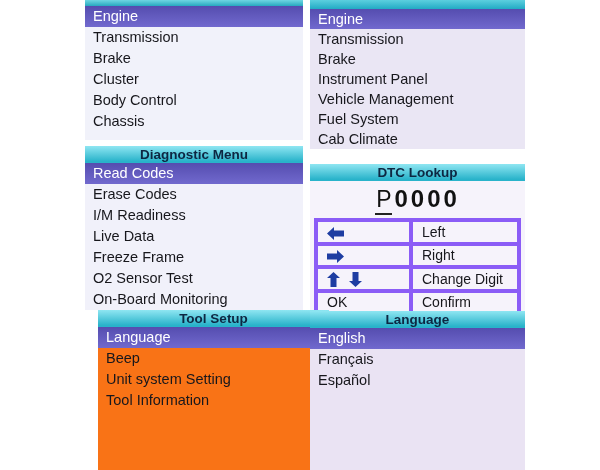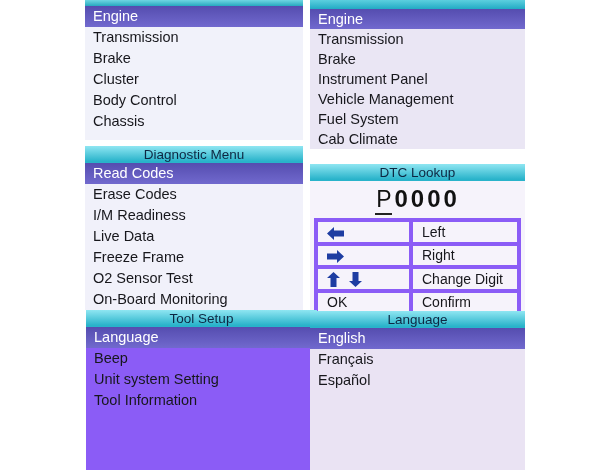--- a/index.html
+++ b/index.html
@@ -5,30 +5,30 @@
   html,body{margin:0;padding:0;background:#ffffff;}
   .canvas{
     position:relative;width:600px;height:470px;background:#ffffff;
     font-family:"Liberation Sans",sans-serif;overflow:hidden;
   }
   .panel{position:absolute;}
   #p-tl{left:85px;top:0;width:218px;height:140px;background:#f1f2fa;}
   #p-tr{left:310px;top:0;width:215px;height:149px;background:#eae6f4;}
   #p-ml{left:85px;top:146px;width:218px;height:164px;background:#f1f1fa;}
   #p-mr{left:310px;top:164px;width:215px;height:158px;background:#f6f3fb;}
-  #p-bl{left:86px;top:310px;width:231px;height:160px;background:#8b5cf6;}
+  #p-bl{left:98px;top:310px;width:231px;height:160px;background:#f97316;}
   #p-br{left:310px;top:311px;width:215px;height:159px;background:#eae3f3;}
 
   .sliver{width:100%;background:linear-gradient(180deg,#6fd6e2,#27a9bf);}
   .sliver-tl{height:6px;}
   .sliver-tr{height:9px;background:linear-gradient(180deg,#5ccfdf,#22aac4);}
 
   .hdr{
     height:17px;line-height:17px;text-align:center;
-    font-size:13.5px;font-weight:normal;color:#0d2742;
+    font-size:13.5px;font-weight:bold;color:#0d2742;
     background:linear-gradient(180deg,#8fe6f2 0%,#29b3ca 90%);
   }
   .item{
     height:21px;line-height:21px;padding-left:8px;
     font-size:14.5px;color:#17171c;white-space:nowrap;overflow:hidden;
   }
   #p-tr .item{height:20px;line-height:20px;}
   .item.sel{
     background:linear-gradient(180deg,#554daf,#7169ce);
     color:#ffffff;

